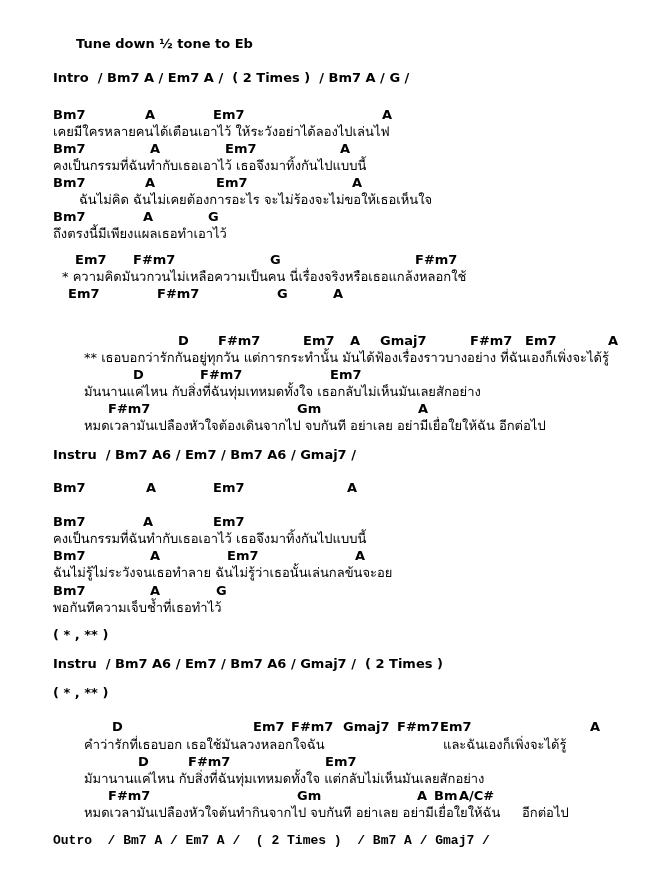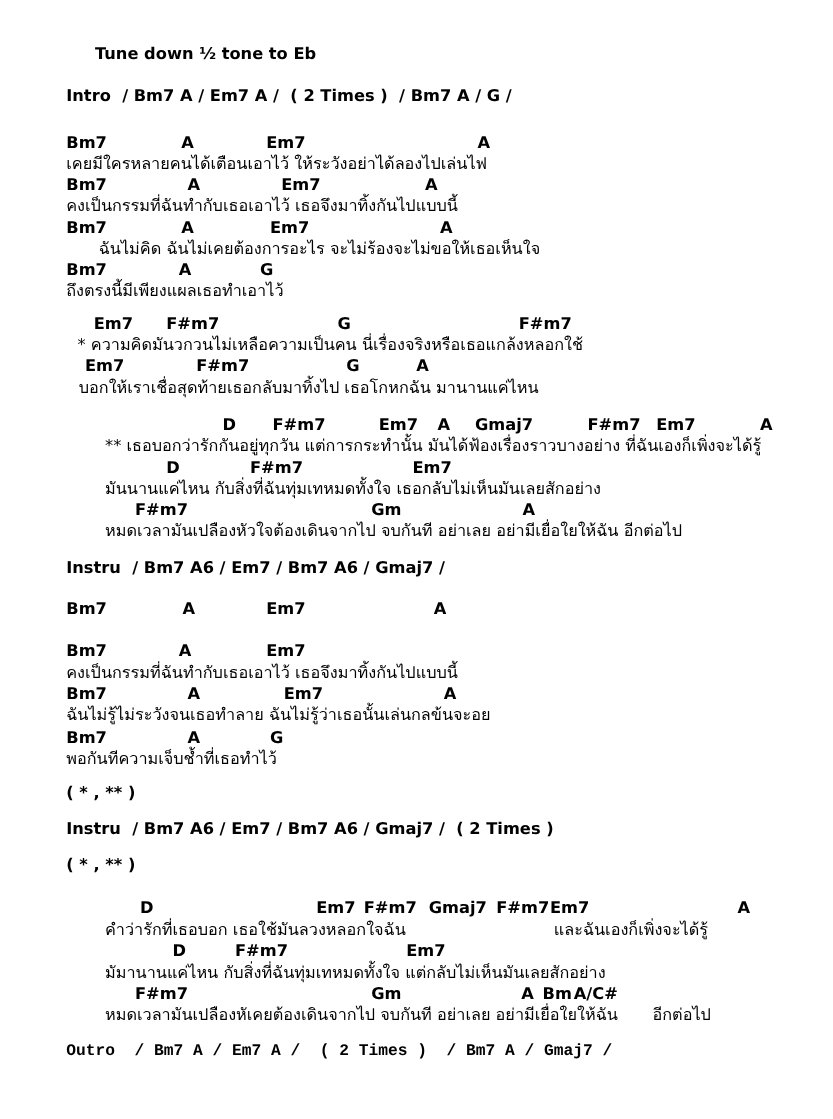--- a/index.html
+++ b/index.html
@@ -42,21 +42,20 @@
     <div class="line" style="top: 124px;"><span class="seg" style="left: 53px;">เคยมีใครหลายคนได้เตือนเอาไว้ ให้ระวังอย่าได้ลองไปเล่นไฟ</span></div>
     <div class="line bold" style="top: 141px;"><span class="seg" style="left: 53px;">Bm7</span><span class="seg" style="left: 150px;">A</span><span class="seg" style="left: 225px;">Em7</span><span class="seg" style="left: 340px;">A</span></div>
     <div class="line" style="top: 158px;"><span class="seg" style="left: 53px;">คงเป็นกรรมที่ฉันทำกับเธอเอาไว้ เธอจึงมาทิ้งกันไปแบบนี้</span></div>
     <div class="line bold" style="top: 175px;"><span class="seg" style="left: 53px;">Bm7</span><span class="seg" style="left: 145px;">A</span><span class="seg" style="left: 216px;">Em7</span><span class="seg" style="left: 352px;">A</span></div>
     <div class="line" style="top: 192px;"><span class="seg" style="left: 53px; margin-left: 26px;">ฉันไม่คิด ฉันไม่เคยต้องการอะไร จะไม่ร้องจะไม่ขอให้เธอเห็นใจ</span></div>
     <div class="line bold" style="top: 209px;"><span class="seg" style="left: 53px;">Bm7</span><span class="seg" style="left: 143px;">A</span><span class="seg" style="left: 208px;">G</span></div>
     <div class="line" style="top: 226px;"><span class="seg" style="left: 53px;">ถึงตรงนี้มีเพียงแผลเธอทำเอาไว้</span></div>
     <div class="line bold" style="top: 252px;"><span class="seg" style="left: 75px;">Em7</span><span class="seg" style="left: 133px;">F#m7</span><span class="seg" style="left: 270px;">G</span><span class="seg" style="left: 415px;">F#m7</span></div>
     <div class="line" style="top: 269px;"><span class="seg" style="left: 62px;">* ความคิดมันวกวนไม่เหลือความเป็นคน นี่เรื่องจริงหรือเธอแกล้งหลอกใช้</span></div>
     <div class="line bold" style="top: 286px;"><span class="seg" style="left: 68px;">Em7</span><span class="seg" style="left: 157px;">F#m7</span><span class="seg" style="left: 277px;">G</span><span class="seg" style="left: 333px;">A</span></div>
-    <div class="line" style="top: 303px;"><span class="seg" style="left: 63px;">บอกให้เราเชื่อสุดท้ายเธอกลับมาทิ้งไป เธอโกหกฉัน มานานแค่ไหน</span></div>
     <div class="line bold" style="top: 333px;"><span class="seg" style="left: 178px;">D</span><span class="seg" style="left: 218px;">F#m7</span><span class="seg" style="left: 303px;">Em7</span><span class="seg" style="left: 350px;">A</span><span class="seg" style="left: 380px;">Gmaj7</span><span class="seg" style="left: 470px;">F#m7</span><span class="seg" style="left: 525px;">Em7</span><span class="seg" style="left: 608px;">A</span></div>
     <div class="line" style="top: 350px;"><span class="seg" style="left: 84px;">** เธอบอกว่ารักกันอยู่ทุกวัน แต่การกระทำนั้น มันได้ฟ้องเรื่องราวบางอย่าง ที่ฉันเองก็เพิ่งจะได้รู้</span></div>
     <div class="line bold" style="top: 367px;"><span class="seg" style="left: 133px;">D</span><span class="seg" style="left: 200px;">F#m7</span><span class="seg" style="left: 330px;">Em7</span></div>
     <div class="line" style="top: 384px;"><span class="seg" style="left: 84px;">มันนานแค่ไหน กับสิ่งที่ฉันทุ่มเทหมดทั้งใจ เธอกลับไม่เห็นมันเลยสักอย่าง</span></div>
     <div class="line bold" style="top: 401px;"><span class="seg" style="left: 108px;">F#m7</span><span class="seg" style="left: 297px;">Gm</span><span class="seg" style="left: 418px;">A</span></div>
     <div class="line" style="top: 418px;"><span class="seg" style="left: 84px;">หมดเวลามันเปลืองหัวใจต้องเดินจากไป จบกันที อย่าเลย อย่ามีเยื่อใยให้ฉัน อีกต่อไป</span></div>
     <div class="line bold" style="top: 447px;"><span class="seg" style="left: 53px;">Instru  / Bm7 A6 / Em7 / Bm7 A6 / Gmaj7 /</span></div>
     <div class="line bold" style="top: 480px;"><span class="seg" style="left: 53px;">Bm7</span><span class="seg" style="left: 146px;">A</span><span class="seg" style="left: 213px;">Em7</span><span class="seg" style="left: 347px;">A</span></div>
     <div class="line bold" style="top: 514px;"><span class="seg" style="left: 53px;">Bm7</span><span class="seg" style="left: 143px;">A</span><span class="seg" style="left: 213px;">Em7</span></div>
     <div class="line" style="top: 531px;"><span class="seg" style="left: 53px;">คงเป็นกรรมที่ฉันทำกับเธอเอาไว้ เธอจึงมาทิ้งกันไปแบบนี้</span></div>
@@ -65,15 +64,15 @@
     <div class="line bold" style="top: 583px;"><span class="seg" style="left: 53px;">Bm7</span><span class="seg" style="left: 150px;">A</span><span class="seg" style="left: 216px;">G</span></div>
     <div class="line" style="top: 600px;"><span class="seg" style="left: 53px;">พอกันทีความเจ็บช้ำที่เธอทำไว้</span></div>
     <div class="line bold" style="top: 627px;"><span class="seg" style="left: 53px;">( * , ** )</span></div>
     <div class="line bold" style="top: 656px;"><span class="seg" style="left: 53px;">Instru  / Bm7 A6 / Em7 / Bm7 A6 / Gmaj7 /  ( 2 Times )</span></div>
     <div class="line bold" style="top: 685px;"><span class="seg" style="left: 53px;">( * , ** )</span></div>
     <div class="line bold" style="top: 719px;"><span class="seg" style="left: 112px;">D</span><span class="seg" style="left: 253px;">Em7</span><span class="seg" style="left: 291px;">F#m7</span><span class="seg" style="left: 343px;">Gmaj7</span><span class="seg" style="left: 397px;">F#m7</span><span class="seg" style="left: 440px;">Em7</span><span class="seg" style="left: 590px;">A</span></div>
     <div class="line" style="top: 737px;"><span class="seg" style="left: 84px;">คำว่ารักที่เธอบอก เธอใช้มันลวงหลอกใจฉัน</span><span class="seg" style="left: 443px;">และฉันเองก็เพิ่งจะได้รู้</span></div>
     <div class="line bold" style="top: 754px;"><span class="seg" style="left: 138px;">D</span><span class="seg" style="left: 188px;">F#m7</span><span class="seg" style="left: 325px;">Em7</span></div>
     <div class="line" style="top: 771px;"><span class="seg" style="left: 84px;">มัมานานแค่ไหน กับสิ่งที่ฉันทุ่มเทหมดทั้งใจ แต่กลับไม่เห็นมันเลยสักอย่าง</span></div>
     <div class="line bold" style="top: 788px;"><span class="seg" style="left: 108px;">F#m7</span><span class="seg" style="left: 297px;">Gm</span><span class="seg" style="left: 417px;">A</span><span class="seg" style="left: 434px;">Bm</span><span class="seg" style="left: 459px;">A/C#</span></div>
-    <div class="line" style="top: 805px;"><span class="seg" style="left: 84px;">หมดเวลามันเปลืองหัเคยต้องเดินจากไป จบกันที อย่าเลย อย่ามีเยื่อใยให้ฉัน</span><span class="seg" style="left: 522px;">อีกต่อไป</span></div>
+    <div class="line" style="top: 805px;"><span class="seg" style="left: 84px;">หมดเวลามันเปลืองหัวใจต้นทำกินจากไป จบกันที อย่าเลย อย่ามีเยื่อใยให้ฉัน</span><span class="seg" style="left: 522px;">อีกต่อไป</span></div>
     <div class="line bold" style="top: 833px;"><span class="seg" style="left: 53px; font-family: Liberation Mono, monospace;">Outro  / Bm7 A / Em7 A /  ( 2 Times )  / Bm7 A / Gmaj7 /</span></div>
   </div>
 
 </body></html>

